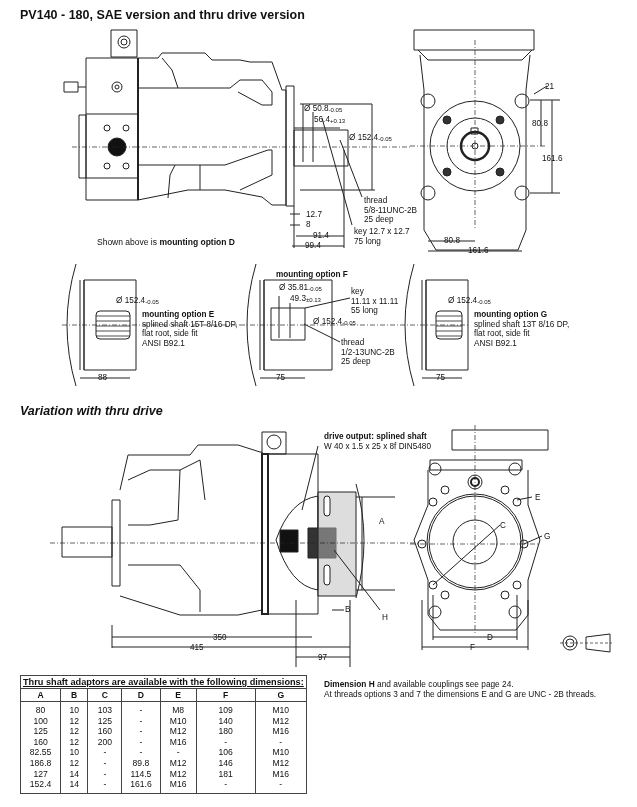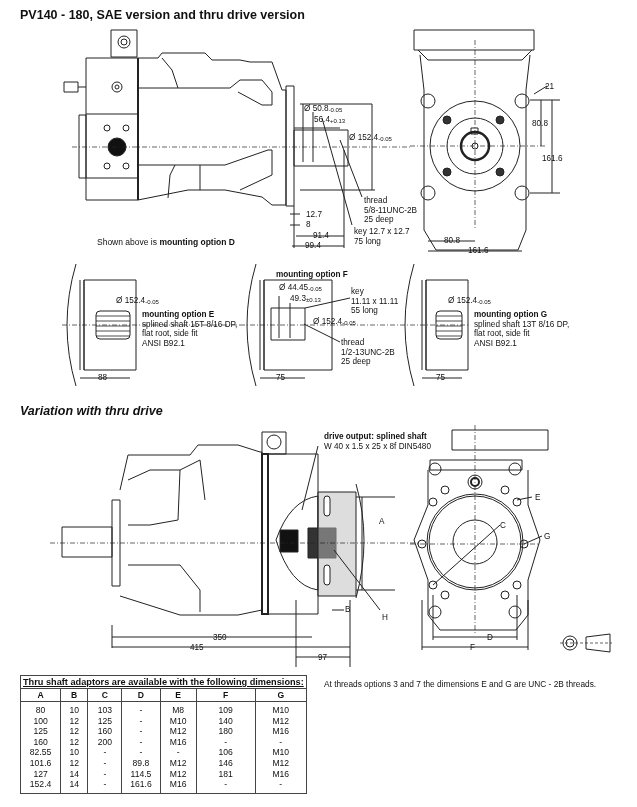--- a/index.html
+++ b/index.html
@@ -266,21 +266,21 @@
 <div class="abs lbl" style="left:116px;top:296px;"><span>Ø 152.4</span><sub>-0.05</sub></div>
 <div class="abs lbl" style="left:142px;top:310px;">
   <div><b>mounting option E</b></div>
   <div>splined shaft 15T 8/16 DP,</div>
   <div>flat root, side fit</div>
   <div>ANSI B92.1</div>
 </div>
 <div class="abs lbl" style="left:98px;top:373px;">88</div>
 
 <div class="abs lbl" style="left:276px;top:270px;"><b>mounting option F</b></div>
-<div class="abs lbl" style="left:279px;top:283px;"><span>Ø 44.45</span><sub>-0.05</sub></div>
+<div class="abs lbl" style="left:279px;top:283px;"><span>Ø 35.81</span><sub>-0.05</sub></div>
 <div class="abs lbl" style="left:290px;top:294px;"><span>49.3</span><sub>±0.13</sub></div>
 <div class="abs lbl" style="left:351px;top:287px;">
     <div>key</div>
     <div>11.11 x 11.11</div>
     <div>55 long</div>
   </div>
 <div class="abs lbl" style="left:313px;top:317px;"><span>Ø 152.4</span><sub>-0.05</sub></div>
 <div class="abs lbl" style="left:341px;top:338px;">
     <div>thread</div>
     <div>1/2-13UNC-2B</div>
@@ -368,21 +368,21 @@
       <tr>
         <td style="border-left: none;">82.55</td>
         <td>10</td>
         <td>-</td>
         <td>-</td>
         <td>-</td>
         <td>106</td>
         <td>M10</td>
       </tr>
       <tr>
-        <td style="border-left: none;">101.6</td>
+        <td style="border-left: none;">186.8</td>
         <td>12</td>
         <td>-</td>
         <td>89.8</td>
         <td>M12</td>
         <td>146</td>
         <td>M12</td>
       </tr>
       <tr>
         <td style="border-left: none;">127</td>
         <td>14</td>
@@ -398,14 +398,15 @@
         <td>-</td>
         <td>161.6</td>
         <td>M16</td>
         <td>-</td>
         <td>-</td>
       </tr>
     </tbody>
 </table>
 
 <div class="note">
+  <div><b>Dimension H</b><span> and available couplings see page 24.</span></div>
   <div>At threads options 3 and 7 the dimensions E and G are UNC - 2B threads.</div>
 </div>
 
 </body></html>

